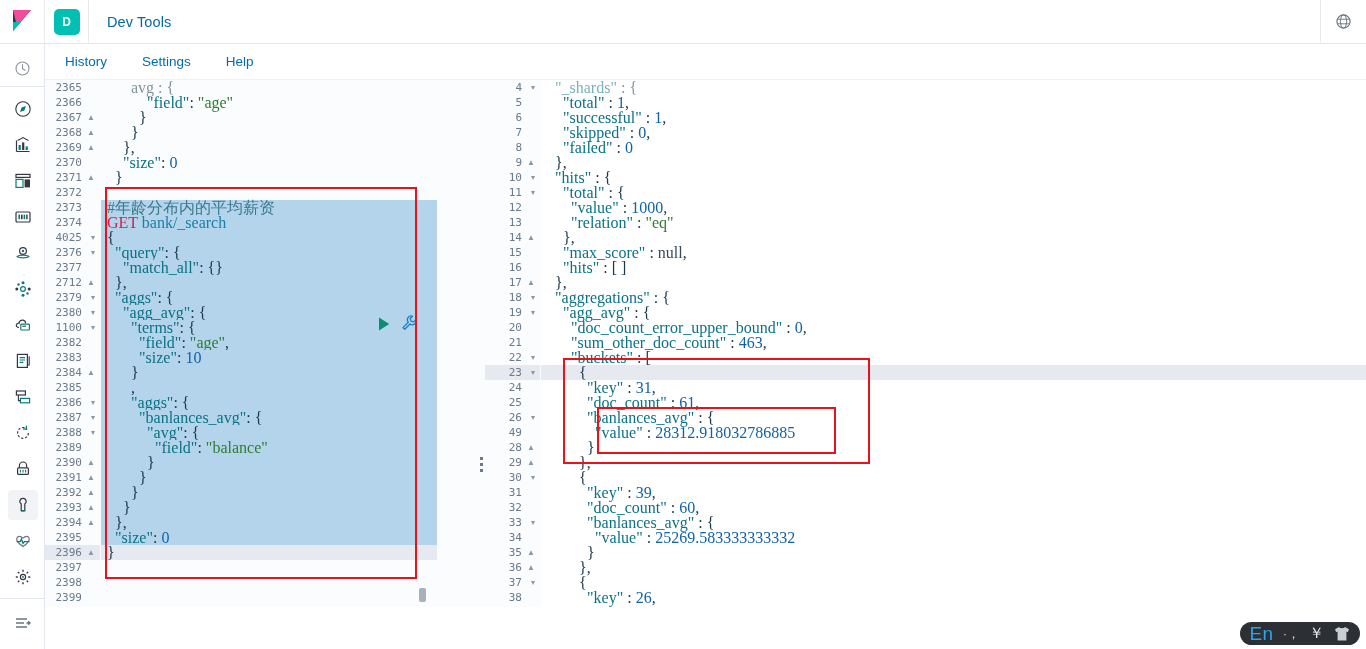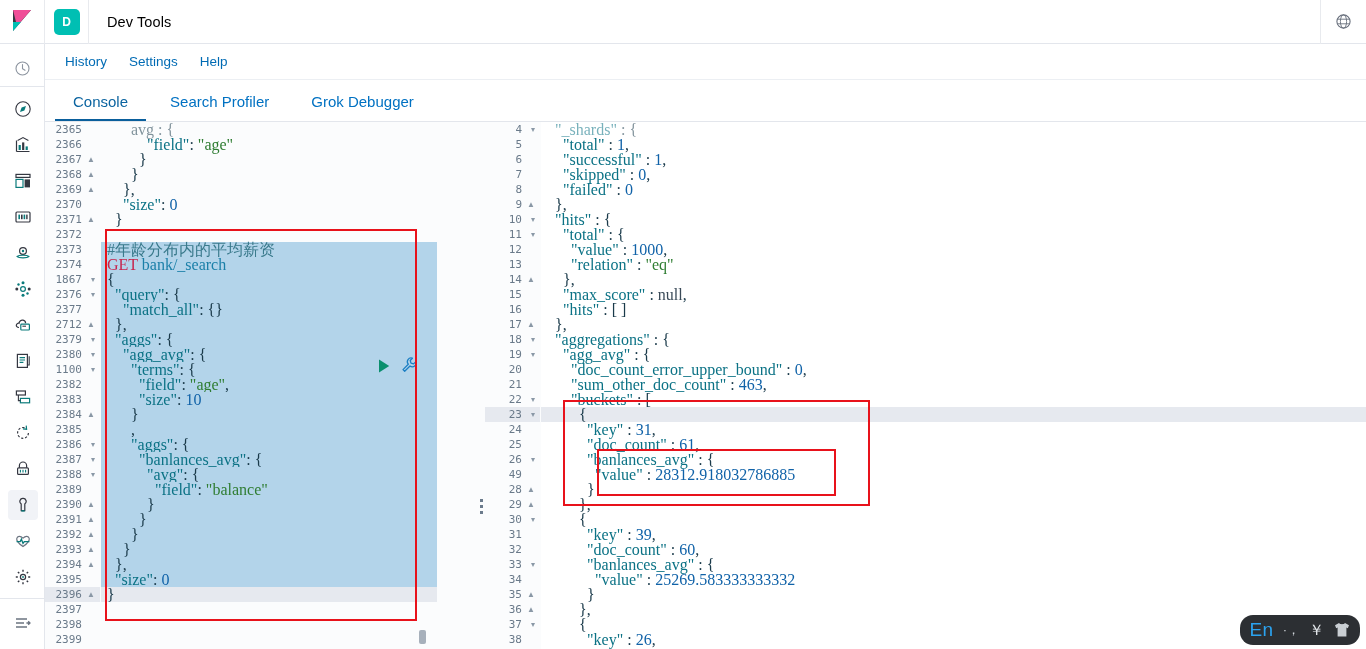--- a/index.html
+++ b/index.html
@@ -29,21 +29,21 @@
     border-right: 1px solid #e8eaee;
   }
   #app-badge {
     width: 26px; height: 26px; border-radius: 5px;
     background: #00bfb3; color: #ffffff;
     font-size: 12px; font-weight: 600;
     display: flex; align-items: center; justify-content: center;
   }
   #app-title {
     margin-left: 18px;
-    font-size: 14.5px; color: #000000; letter-spacing: .1px;
+    font-size: 14.5px; color: #0369a1; letter-spacing: .1px;
   }
   #app-bar-right {
     margin-left: auto; width: 46px; height: 44px;
     display: flex; align-items: center; justify-content: center;
     border-left: 1px solid #e8eaee;
   }
 
   
   #rail {
     position: absolute; left: 0; top: 44px; width: 45px; height: 605px;
@@ -74,21 +74,21 @@
   }
 
   
   #content {
     position: absolute; left: 45px; top: 44px;
     width: 1321px; height: 605px;
     background: #ffffff;
   }
   #menu-row {
     height: 36px; display: flex; align-items: center;
-    padding-left: 20px; gap: 22px;
+    padding-left: 20px; gap: 35px;
     border-bottom: 1px solid #eceff3;
   }
   .menu-item {
     font-size: 13.5px; color: #006bb4; cursor: pointer;
   }
   #tab-row {
     height: 42px; display: flex; align-items: flex-end;
     padding-left: 10px; gap: 6px;
     border-bottom: 1px solid #e3e6ec;
     background: #ffffff;
@@ -175,21 +175,21 @@
   }
   #left-vscroll {
     position: absolute; left: 374px; top: 508px;
     width: 7px; height: 14px; background: #a7b0bb; border-radius: 2px;
     cursor: pointer;
   }
 
   
   #ime {
     position: absolute; right: 6px; bottom: 4px;
-    height: 30px; padding: 0 9px;
+    height: 23px; padding: 0 9px;
     background: #2c2f33; border-radius: 13px;
     display: flex; align-items: center; gap: 9px;
     color: #d8dce0; font-size: 14px;
   }
   #ime .en { color: #2ba3f0; font-size: 19px; letter-spacing: .5px; }
   #ime .pz { font-size: 13px; color: #cfd4d9; }
   #ime .yen { font-size: 15px; color: #e6eaee; }
   #ime .shirt { width: 18px; height: 16px; display:block; }
 </style>
 </head>
@@ -391,25 +391,20 @@
 </div>
 
 <div id="content">
 
   <div id="menu-row">
     <span class="menu-item">History</span>
     <span class="menu-item">Settings</span>
     <span class="menu-item">Help</span>
   </div>
 
-  <div id="tab-row">
-    <span class="tab active">Console</span>
-    <span class="tab">Search Profiler</span>
-    <span class="tab">Grok Debugger</span>
-  </div>
 
   <div id="split">
 
     <div class="pane" id="pane-left">
       <div class="gutter" id="gutter-left">
           <div class="ln-row">
             <span class="ln">2365</span>
           </div>
           <div class="ln-row">
             <span class="ln">2366</span>
@@ -436,21 +431,21 @@
           <div class="ln-row">
             <span class="ln">2372</span>
           </div>
           <div class="ln-row">
             <span class="ln">2373</span>
           </div>
           <div class="ln-row">
             <span class="ln">2374</span>
           </div>
           <div class="ln-row">
-            <span class="ln">1867</span>
+            <span class="ln">4025</span>
             <span class="fold">▾</span>
           </div>
           <div class="ln-row">
             <span class="ln">2376</span>
             <span class="fold">▾</span>
           </div>
           <div class="ln-row">
             <span class="ln">2377</span>
           </div>
           <div class="ln-row">

